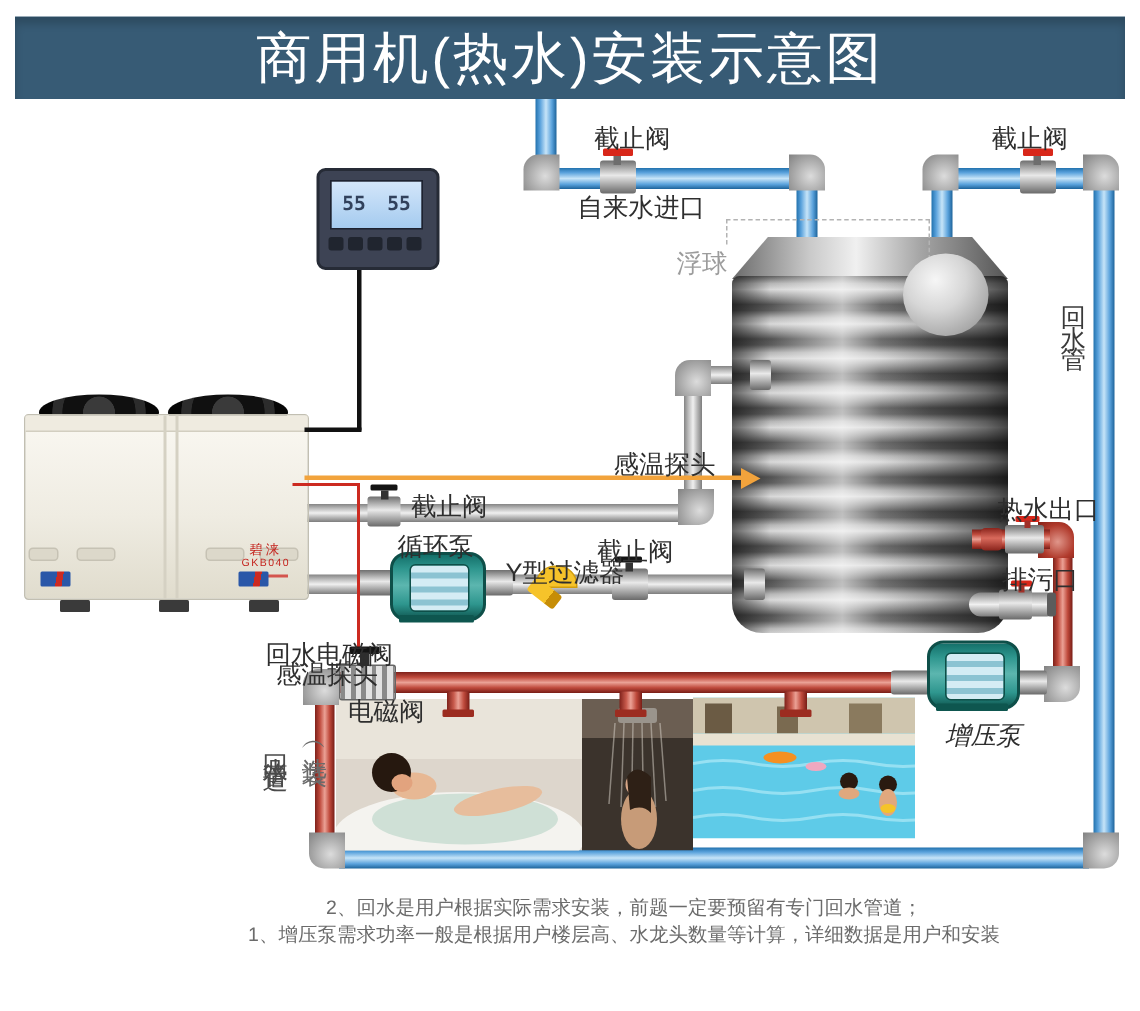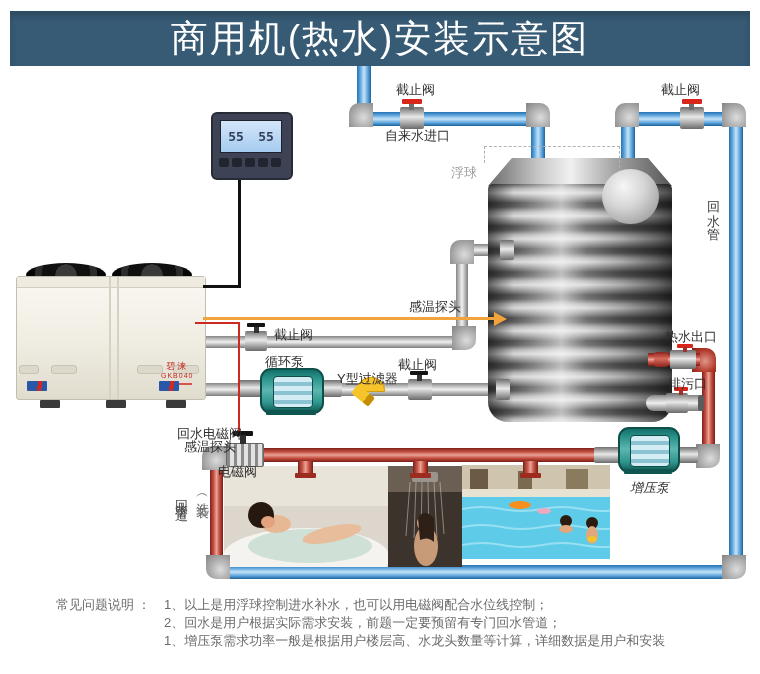--- a/index.html
+++ b/index.html
@@ -77,29 +77,29 @@
      background:linear-gradient(100deg,#2a57a8 52%,#cc2a22 52% 72%,#2a57a8 72%);}
   .hp-foot{position:absolute;top:142px;width:20px;height:8px;background:#3a3a3a;border-radius:1px;}
   
   .yf-arch{position:absolute;left:357px;top:377px;width:26px;height:13px;border-radius:13px 13px 0 0;
      background:#f6c32a;border:1px solid #d29d0c;z-index:4;}
   .yf-stub{position:absolute;left:352px;top:390px;width:22px;height:11px;z-index:4;transform:rotate(38deg);
      background:linear-gradient(90deg,#f6c32a 0 68%,#c68d07 68%);border-radius:2px;}
   .stub-red{position:absolute;width:15px;height:13px;top:461px;z-index:3;
      background:linear-gradient(90deg,#7e211a,#c85a4c 30%,#eba195 50%,#bf4a3c 75%,#781d16);}
   .stub-flange{position:absolute;width:21px;height:5px;top:473px;z-index:3;background:#9c2c20;border-radius:1px;}
-  .lbl{font-size:13px;color:#2e2e2e;white-space:nowrap;z-index:6;}
+  .lbl{font-size:17px;color:#2e2e2e;white-space:nowrap;z-index:6;}
   .lbl.gray{color:#9c9c9c;}
   .vert{writing-mode:vertical-lr;letter-spacing:14px;color:#3a3a3a;}
   .vert.tight{letter-spacing:3px;color:#4a4a4a;}
   .photo{position:absolute;z-index:1;}
   
   .notes{position:absolute;left:56px;top:596px;width:660px;font-size:13px;color:#6b6b6b;line-height:18px;z-index:6;}
   .notes .head{display:inline-block;width:108px;}
-  .notes .ind{margin-left:108px;}
+  .notes .ind{margin-left:60px;text-align:center;}
   .notes .ind2{margin-left:134px;}
 </style>
 </head>
 <body>
 
 <div id="canvas">
 
   <div class="title-bar">
     <span class="t">商用机(热水)安装示意图</span>
   </div>
@@ -294,26 +294,25 @@
   <div class="lbl gray" style="left:451px;top:164px;">浮球</div>
   <div class="lbl" style="left:409px;top:298px;">感温探头</div>
   <div class="lbl" style="left:274px;top:326px;">截止阀</div>
   <div class="lbl" style="left:265px;top:353px;">循环泵</div>
   <div class="lbl" style="left:337px;top:370px;">Y型过滤器</div>
   <div class="lbl" style="left:398px;top:356px;">截止阀</div>
   <div class="lbl" style="left:665px;top:328px;">热水出口</div>
   <div class="lbl" style="left:668px;top:375px;">排污口</div>
   <div class="lbl" style="left:177px;top:425px;text-align:right;">回水电磁阀</div>
   <div class="lbl" style="left:184px;top:438px;">感温探头</div>
-  <div class="lbl" style="left:218px;top:463px;">电磁阀</div>
+  <div class="lbl" style="left:232px;top:463px;">电磁阀</div>
   <div class="lbl" style="left:630px;top:479px;font-style:italic;">增压泵</div>
   <div class="abs" style="left:172px;top:489px;display:flex;gap:3px;z-index:6;">
     <span class="lbl vert tight" style="position:static;">回水管道</span>
     <span class="lbl vert tight" style="position:static;color:#6a6a6a;">︵选装︶</span>
   </div>
 
   <div class="notes">
-    <div><span class="head">常见问题说明 ：</span><span>1、以上是用浮球控制进水补水，也可以用电磁阀配合水位线控制；</span></div>
     <div class="ind">2、回水是用户根据实际需求安装，前题一定要预留有专门回水管道；</div>
     <div class="ind">1、增压泵需求功率一般是根据用户楼层高、水龙头数量等计算，详细数据是用户和安装</div>
   </div>
 
 </div>
 
 </body></html>

